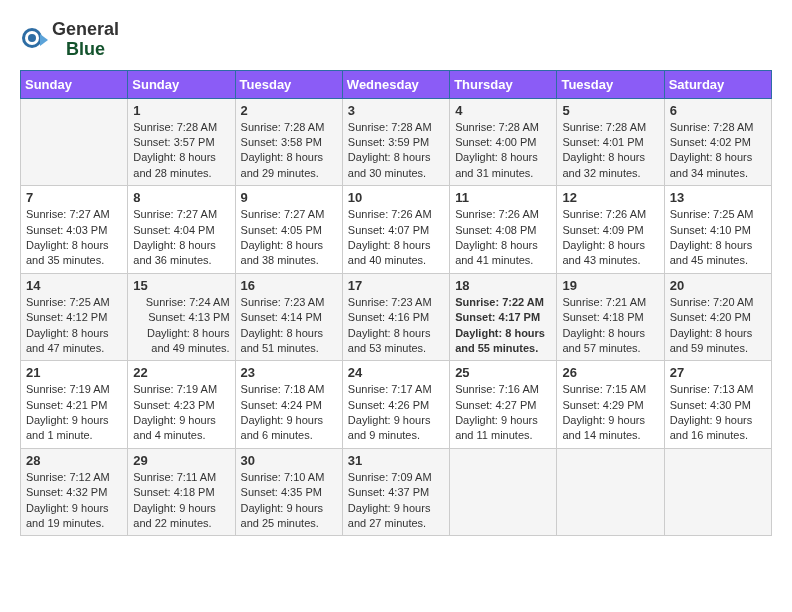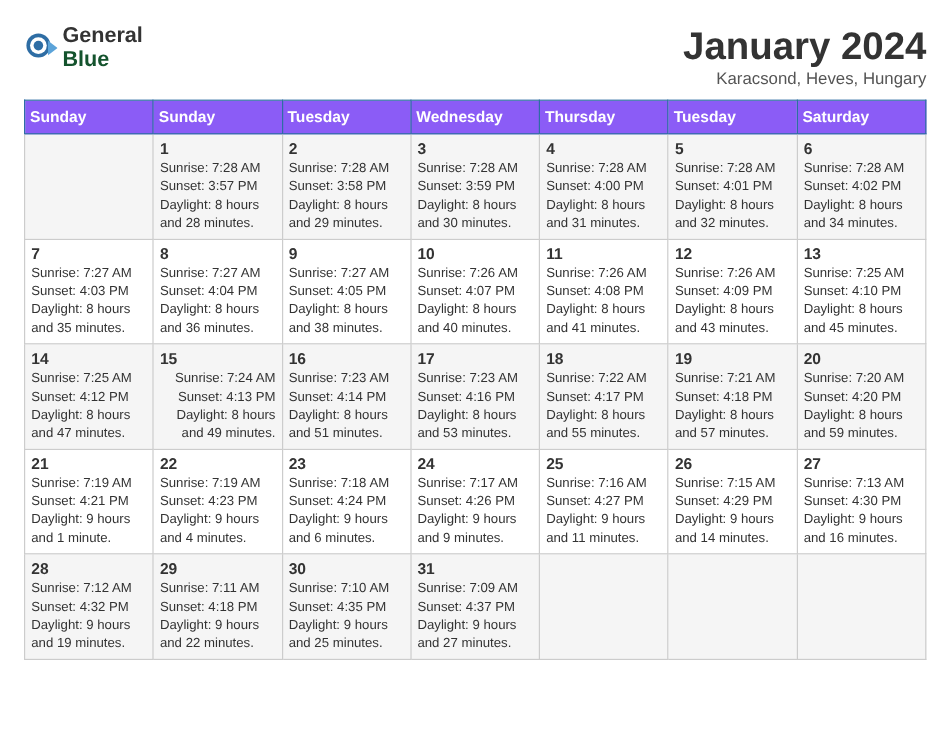--- a/index.html
+++ b/index.html
@@ -17,20 +17,21 @@
       margin-bottom: 10px;
     }
     .logo {
       display: flex;
       align-items: center;
     }
     .logo-text {
       display: flex;
       flex-direction: column;
       line-height: 1.1;
+      text-align: center;
     }
     .logo-general {
       font-size: 18px;
       font-weight: bold;
       color: #333;
     }
     .logo-blue {
       font-size: 18px;
       font-weight: bold;
       color: #14532d;
@@ -103,24 +104,20 @@
     <svg class="logo-icon" viewBox="0 0 28 28">
       <circle cx="12" cy="12" r="10" fill="#2e6da4"></circle>
       <polygon points="20,8 28,14 20,20" fill="#5ba3d9"></polygon>
       <circle cx="12" cy="12" r="7" fill="white"></circle>
       <circle cx="12" cy="12" r="4" fill="#2e6da4"></circle>
     </svg>
     <div class="logo-text">
       <span class="logo-general">General</span>
       <span class="logo-blue">Blue</span>
     </div>
-  </div>
-  <div class="title-area">
-    <div class="month-title">January 2024</div>
-    <div class="location-title">Karacsond, Heves, Hungary</div>
   </div>
 </div>
 
 <table class="calendar">
   <thead>
     <tr>
       <th>Sunday</th>
       <th>Sunday</th>
       <th>Tuesday</th>
       <th>Wednesday</th>
@@ -250,21 +247,21 @@
         </td>
         <td>
           <span class="day-number">17</span>
           <div class="day-info" style="white-space: pre-line;">Sunrise: 7:23 AM
 Sunset: 4:16 PM
 Daylight: 8 hours
 and 53 minutes.</div>
         </td>
         <td>
           <span class="day-number">18</span>
-          <div class="day-info" style="white-space: pre-line;">Sunrise: 7:22 AM
+          <div class="day-info" style="white-space: pre-line; font-weight: bold;">Sunrise: 7:22 AM
 Sunset: 4:17 PM
 Daylight: 8 hours
 and 55 minutes.</div>
         </td>
         <td>
           <span class="day-number">19</span>
           <div class="day-info" style="white-space: pre-line;">Sunrise: 7:21 AM
 Sunset: 4:18 PM
 Daylight: 8 hours
 and 57 minutes.</div>

